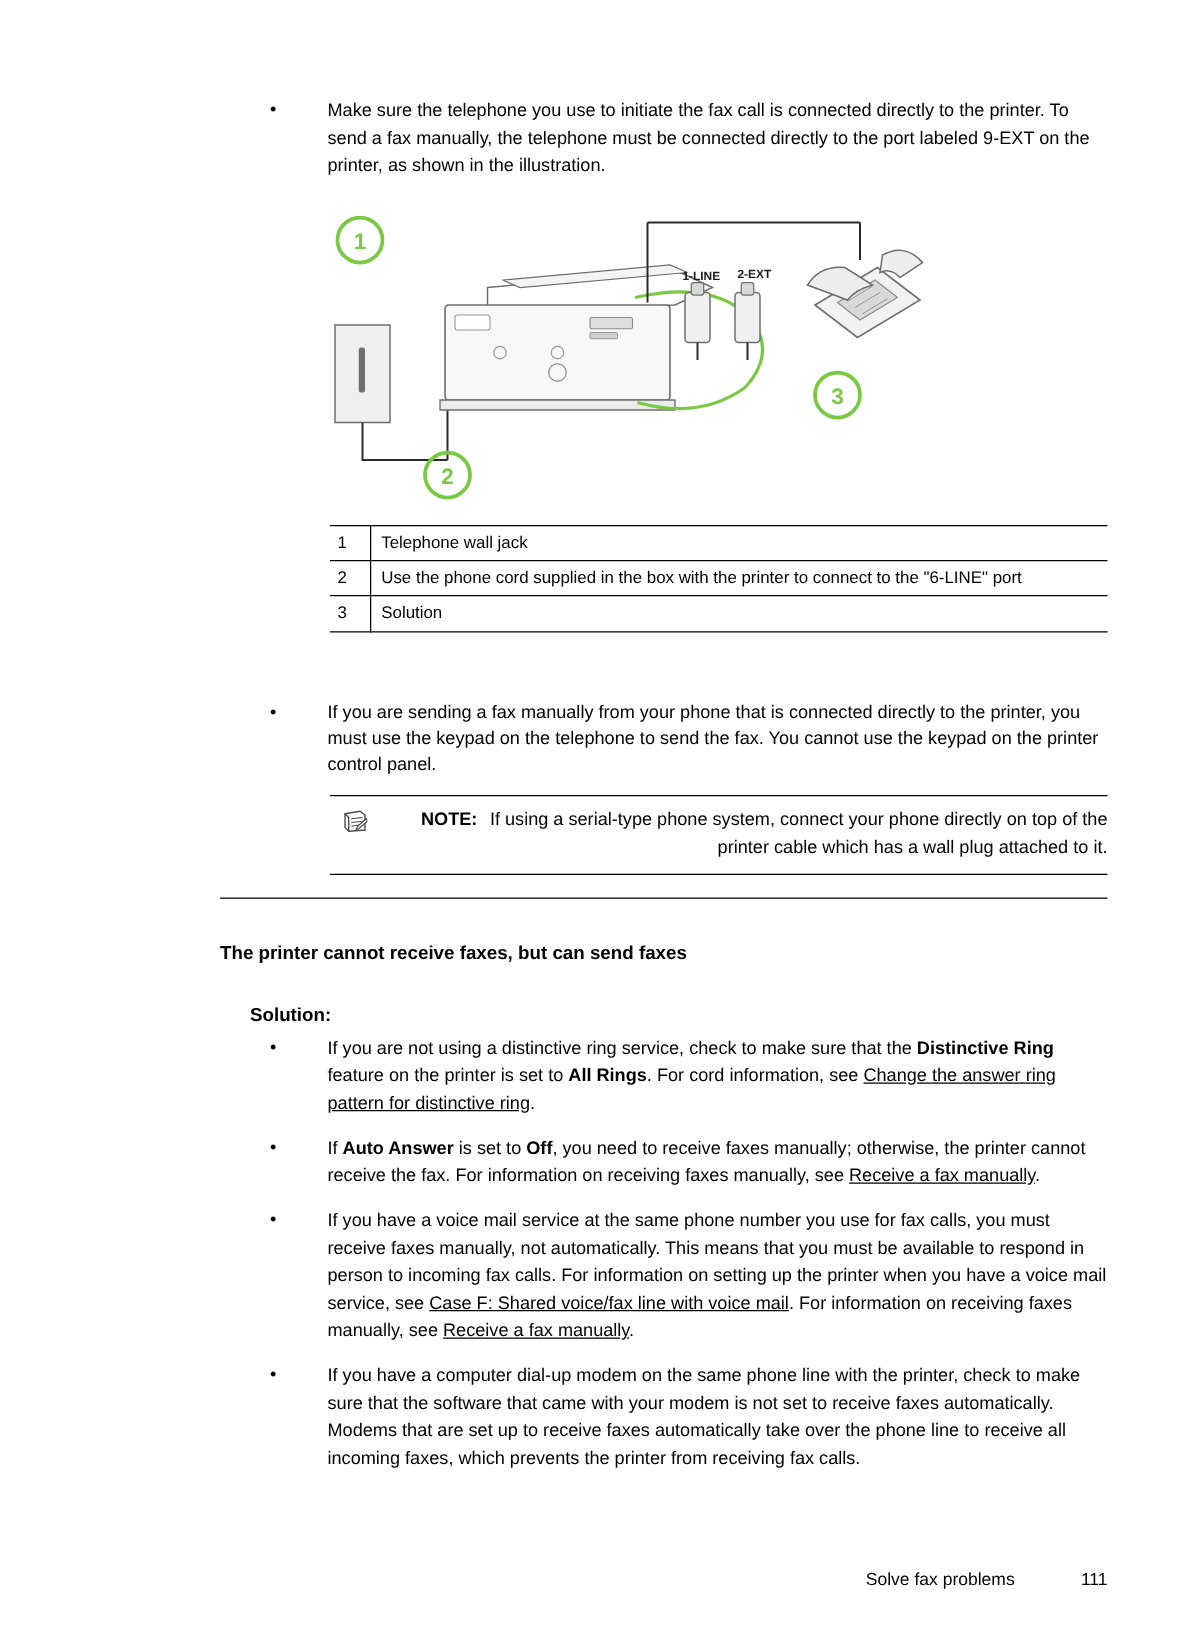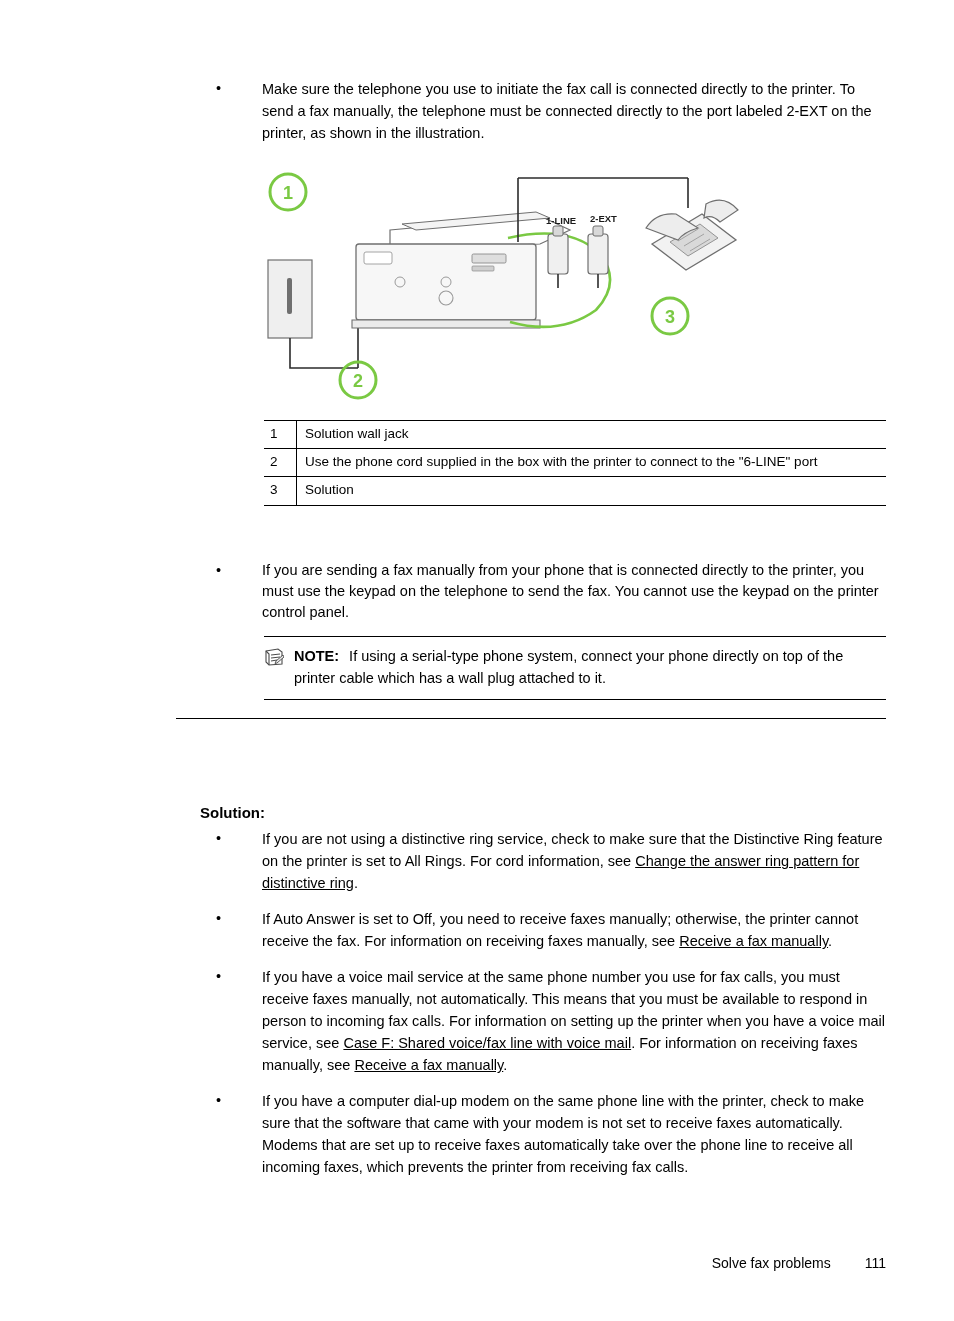--- a/index.html
+++ b/index.html
@@ -96,20 +96,21 @@
 
   
   #note-box {
     position: absolute;
     left: 264px;
     top: 636px;
     width: 622px;
     border-top: 1px solid #000;
     border-bottom: 1px solid #000;
     padding: 9px 0 9px 0;
+    text-align: right;
   }
   #note-box .note-inner {
     display: flex;
     align-items: flex-start;
   }
   .note-icon {
     width: 30px;
     flex: 0 0 30px;
     padding-top: 1px;
   }
@@ -155,43 +156,43 @@
     left: 216px;
     top: 828px;
     width: 670px;
   }
   #solution-list .bullet-row {
     margin-bottom: 14px;
   }
   #solution-list .bullet-row:last-child { margin-bottom: 0; }
   #solution-list .bullet-body { line-height: 1.52; }
 
-  .b { font-weight: normal; }
+  .b { font-weight: bold; }
   .lnk { text-decoration: underline; }
 
   
   #footer {
     position: absolute;
     right: 68px;
     bottom: 48px;
     font-size: 14px;
     display: flex;
     align-items: baseline;
-    gap: 34px;
+    gap: 53px;
   }
   #footer .pgnum { font-size: 14px; text-align: right; }
 </style>
 </head>
 <body>
 
 <div class="page">
 
   <div id="top-bullet" class="bullet-row">
     <div class="bullet-mark">•</div>
-    <div class="bullet-body">Make sure the telephone you use to initiate the fax call is connected directly to the printer. To send a fax manually, the telephone must be connected directly to the port labeled 2-EXT on the printer, as shown in the illustration.</div>
+    <div class="bullet-body">Make sure the telephone you use to initiate the fax call is connected directly to the printer. To send a fax manually, the telephone must be connected directly to the port labeled 9-EXT on the printer, as shown in the illustration.</div>
   </div>
 
   <div id="illustration">
     <svg width="640" height="240" viewBox="0 0 640 240">
 
       <circle cx="48" cy="24" r="18" fill="none" stroke="#7ac943" stroke-width="3"></circle>
       <text x="48" y="31" text-anchor="middle" font-family="Liberation Sans, sans-serif" font-size="18" font-weight="bold" fill="#7ac943">1</text>
 
       <rect x="28" y="92" width="44" height="78" fill="#efefef" stroke="#6f6f6f" stroke-width="1.2"></rect>
       <rect x="47" y="110" width="5" height="36" rx="2" fill="#6f6f6f"></rect>
@@ -253,21 +254,21 @@
 
       <circle cx="118" cy="212" r="18" fill="none" stroke="#7ac943" stroke-width="3"></circle>
       <text x="118" y="219" text-anchor="middle" font-family="Liberation Sans, sans-serif" font-size="18" font-weight="bold" fill="#7ac943">2</text>
     </svg>
   </div>
 
   <table id="legend-table">
     <tbody>
       <tr class="top">
         <td class="num">1</td>
-        <td>Solution wall jack</td>
+        <td>Telephone wall jack</td>
       </tr>
       <tr class="mid">
         <td class="num">2</td>
         <td>Use the phone cord supplied in the box with the printer to connect to the "6-LINE" port</td>
       </tr>
       <tr class="mid bot">
         <td class="num">3</td>
         <td>Solution</td>
       </tr>
     </tbody>
@@ -289,20 +290,21 @@
         </svg>
       </div>
       <div class="note-text">
         <span class="note-label">NOTE:</span><span>If using a serial-type phone system, connect your phone directly on top of the printer cable which has a wall plug attached to it.</span>
       </div>
     </div>
   </div>
 
   <div id="section-rule"></div>
 
+  <div id="section-heading">The printer cannot receive faxes, but can send faxes</div>
 
   <div id="solution-label">Solution:</div>
 
   <div id="solution-list">
     <div class="bullet-row">
       <div class="bullet-mark">•</div>
       <div class="bullet-body"><span>If you are not using a distinctive ring service, check to make sure that the </span><span class="b">Distinctive Ring</span><span> feature on the printer is set to </span><span class="b">All Rings</span><span>. For cord information, see </span><span class="lnk">Change the answer ring pattern for distinctive ring</span><span>.</span></div>
     </div>
     <div class="bullet-row">
       <div class="bullet-mark">•</div>

